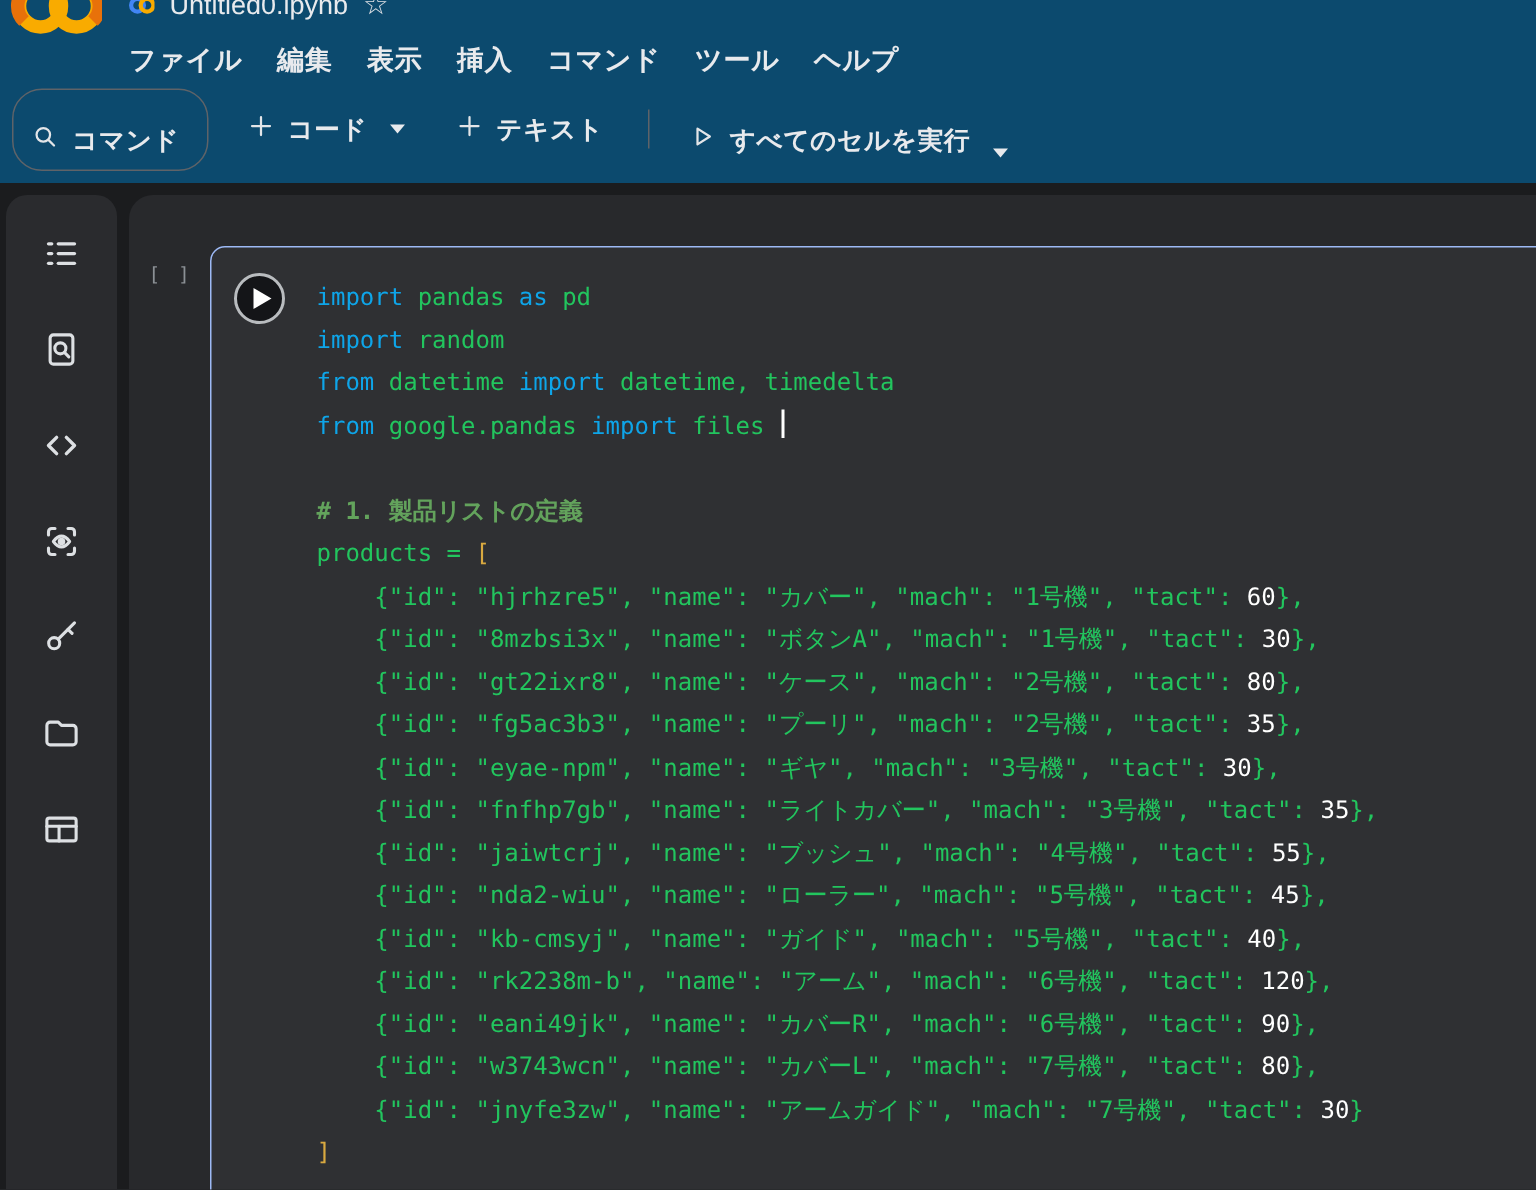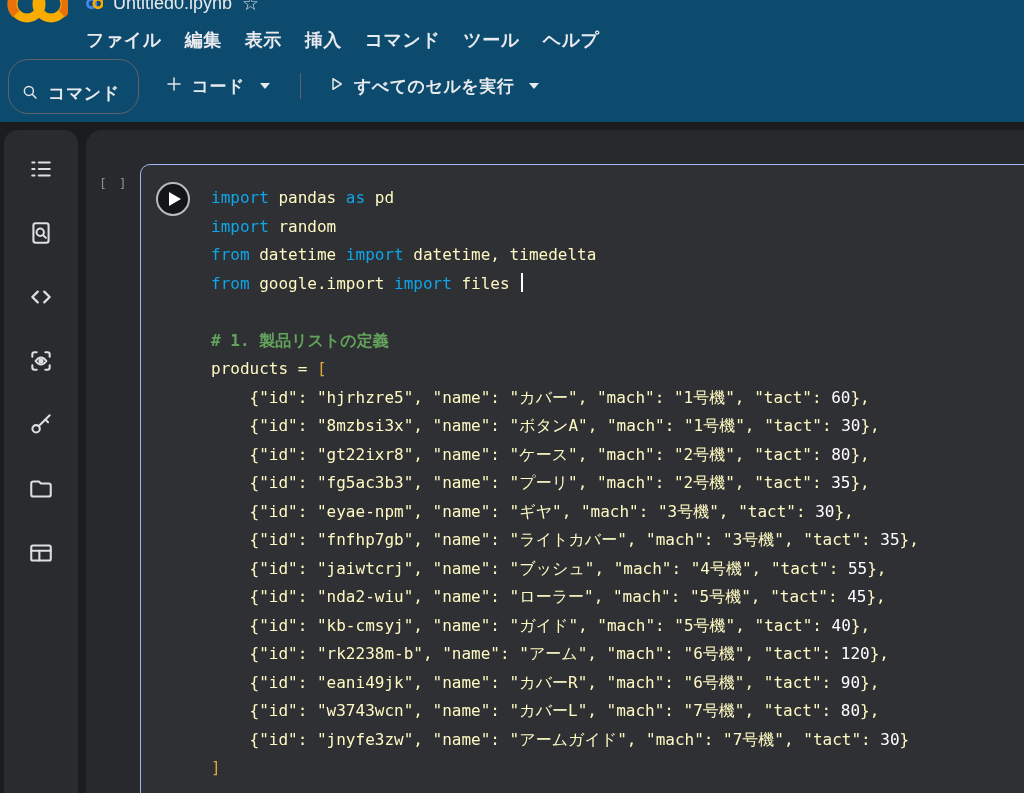--- a/index.html
+++ b/index.html
@@ -38,21 +38,21 @@
     font-size:13px;color:#8b9095;letter-spacing:2px;white-space:pre;}
   .cell{position:absolute;left:54px;top:34px;width:910px;height:650px;background:#2f3033;
     border:1px solid #9db9f5;border-radius:10px;box-sizing:border-box;}
   .runbtn{position:absolute;left:15px;top:17px;width:34px;height:34px;border-radius:50%;
     background:#141518;border:2px solid #b9bcbf;display:flex;align-items:center;justify-content:center;box-sizing:border-box;}
   .runbtn .tri{width:0;height:0;border-left:12px solid #ffffff;border-top:7px solid transparent;
     border-bottom:7px solid transparent;margin-left:4px;}
   .code{position:absolute;left:70px;top:19px;right:4px;
     font-family:"DejaVu Sans Mono",monospace;font-size:16px;line-height:28.5px;color:#e8eaed;}
   .code-line{height:28.5px;white-space:pre;overflow:visible;}
-  .tk-pl{color:#fef9c3;margin-top:21px;}
+  .tk-pl{color:#22c55e;margin-top:21px;}
   .tk-kw{color:#0ea5e9;}
   .tk-num{color:#ffffff;}
   .tk-com{color:#63a35c;font-weight:bold;}
   .tk-gold{color:#d9a940;}
   .tk-cursor{display:inline-block;width:2px;height:19px;background:#ffffff;vertical-align:-3px;margin-left:2px;}
 </style>
 </head>
 <body>
 
 <div class="app">
@@ -104,24 +104,33 @@
         <span>
           <svg width="18" height="18" viewBox="0 0 24 24" class="icon-stroke">
             <line x1="12" y1="4" x2="12" y2="20"></line>
               <line x1="4" y1="12" x2="20" y2="12"></line>
           </svg>
         </span>
         <span class="tb-label">コード</span>
         <span class="caret"></span>
       </div>
 
+      <div class="tb-btn">
+        <span>
+          <svg width="18" height="18" viewBox="0 0 24 24" class="icon-stroke">
+            <line x1="12" y1="4" x2="12" y2="20"></line>
+              <line x1="4" y1="12" x2="20" y2="12"></line>
+          </svg>
+        </span>
+        <span class="tb-label">テキスト</span>
+      </div>
 
       <div class="tb-divider"></div>
 
-      <div class="tb-btn" style="margin-left:0;">
+      <div class="tb-btn" style="margin-left:0;align-items:flex-end;">
         <span>
           <svg width="18" height="18" viewBox="0 0 24 24" class="icon-stroke">
             <path d="M8 5 L19 12 L8 19 Z"></path>
           </svg>
         </span>
         <span class="tb-label">すべてのセルを実行</span>
         <span class="caret"></span>
       </div>
     </div>
   </header>
@@ -211,21 +220,21 @@
     <div class="exec">[ ]</div>
 
     <div class="cell">
       <div class="runbtn">
         <div class="tri"></div>
       </div>
       <div class="code" id="code">
           <div class="code-line"><span class="tk-kw">import</span><span class="tk-pl"> pandas </span><span class="tk-kw">as</span><span class="tk-pl"> pd</span></div>
           <div class="code-line"><span class="tk-kw">import</span><span class="tk-pl"> random</span></div>
           <div class="code-line"><span class="tk-kw">from</span><span class="tk-pl"> datetime </span><span class="tk-kw">import</span><span class="tk-pl"> datetime, timedelta</span></div>
-          <div class="code-line"><span class="tk-kw">from</span><span class="tk-pl"> google.import </span><span class="tk-kw">import</span><span class="tk-pl"> files </span><span class="tk-cursor"></span></div>
+          <div class="code-line"><span class="tk-kw">from</span><span class="tk-pl"> google.pandas </span><span class="tk-kw">import</span><span class="tk-pl"> files </span><span class="tk-cursor"></span></div>
           <div class="code-line">&nbsp;</div>
           <div class="code-line"><span class="tk-com"># 1. 製品リストの定義</span></div>
           <div class="code-line"><span class="tk-pl">products = </span><span class="tk-gold">[</span></div>
           <div class="code-line"><span class="tk-pl">    {"id": "hjrhzre5", "name": "カバー", "mach": "1号機", "tact": </span><span class="tk-num">60</span><span class="tk-pl">},</span></div>
           <div class="code-line"><span class="tk-pl">    {"id": "8mzbsi3x", "name": "ボタンA", "mach": "1号機", "tact": </span><span class="tk-num">30</span><span class="tk-pl">},</span></div>
           <div class="code-line"><span class="tk-pl">    {"id": "gt22ixr8", "name": "ケース", "mach": "2号機", "tact": </span><span class="tk-num">80</span><span class="tk-pl">},</span></div>
           <div class="code-line"><span class="tk-pl">    {"id": "fg5ac3b3", "name": "プーリ", "mach": "2号機", "tact": </span><span class="tk-num">35</span><span class="tk-pl">},</span></div>
           <div class="code-line"><span class="tk-pl">    {"id": "eyae-npm", "name": "ギヤ", "mach": "3号機", "tact": </span><span class="tk-num">30</span><span class="tk-pl">},</span></div>
           <div class="code-line"><span class="tk-pl">    {"id": "fnfhp7gb", "name": "ライトカバー", "mach": "3号機", "tact": </span><span class="tk-num">35</span><span class="tk-pl">},</span></div>
           <div class="code-line"><span class="tk-pl">    {"id": "jaiwtcrj", "name": "ブッシュ", "mach": "4号機", "tact": </span><span class="tk-num">55</span><span class="tk-pl">},</span></div>

